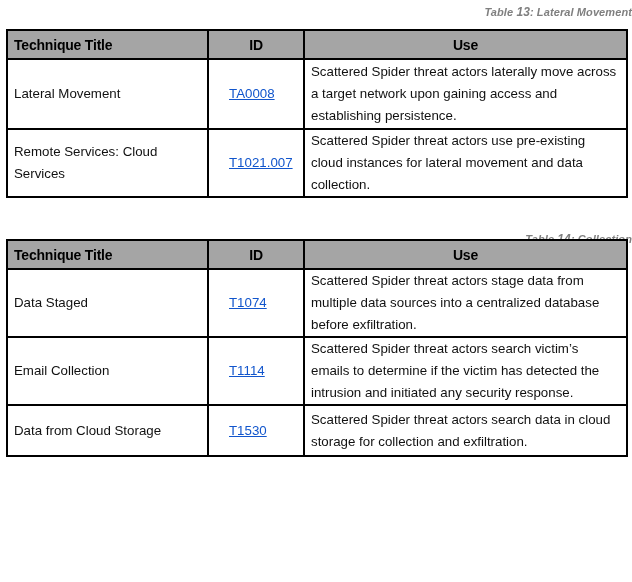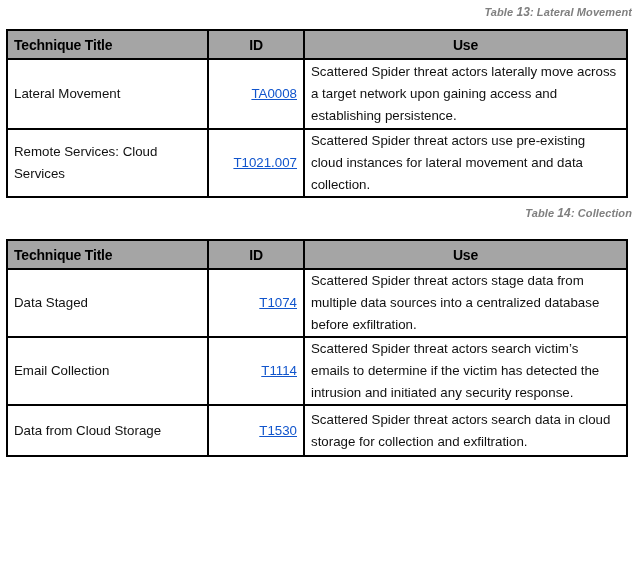--- a/index.html
+++ b/index.html
@@ -9,21 +9,21 @@
                font-family: "Liberation Sans", sans-serif; font-size: 11px;
                font-style: italic; font-weight: bold; color: #7f7f7f; letter-spacing: 0.1px; }
     .caption .num { font-size: 12px; }
     table.mitre { position: absolute; left: 6px; width: 620px; border-collapse: collapse;
                   table-layout: fixed; }
     table.mitre th, table.mitre td { border: 2px solid #000; padding: 0 6px; vertical-align: middle; }
     table.mitre th { background: #a5a5a5; color: #000000; font-weight: bold; font-size: 14px;
                      height: 27px; text-align: center; letter-spacing: -0.2px; }
     table.mitre th.col-title { text-align: left; }
     table.mitre td { font-size: 13.3px; line-height: 22px; color: #111; }
-    table.mitre td.col-id { text-align: right; padding-left: 20px; }
+    table.mitre td.col-id { text-align: left; padding-left: 20px; }
     table.mitre td a { color: #1155cc; text-decoration: underline; }
     col.c1 { width: 201px; } col.c2 { width: 96px; } col.c3 { width: 323px; }
   </style>
 </head>
 <body>
 
 <div class="caption" style="top:5px;">
   <span>Table </span><span class="num">13</span><span>: Lateral Movement</span>
 </div>
 
@@ -47,21 +47,21 @@
       <td>Scattered Spider threat actors laterally move across a target network upon gaining access and establishing persistence.</td>
     </tr>
     <tr style="height:58px;">
       <td>Remote Services: Cloud Services</td>
       <td class="col-id"><a href="#">T1021.007</a></td>
       <td>Scattered Spider threat actors use pre-existing cloud instances for lateral movement and data collection.</td>
     </tr>
   </tbody>
 </table>
 
-<div class="caption" style="top:206px;">
+<div class="caption" style="top:232px;">
   <span>Table </span><span class="num">14</span><span>: Collection</span>
 </div>
 
 <table class="mitre" style="top:239px;">
   <colgroup>
       <col class="c1">
       <col class="c2">
       <col class="c3">
     </colgroup>
   <thead>

